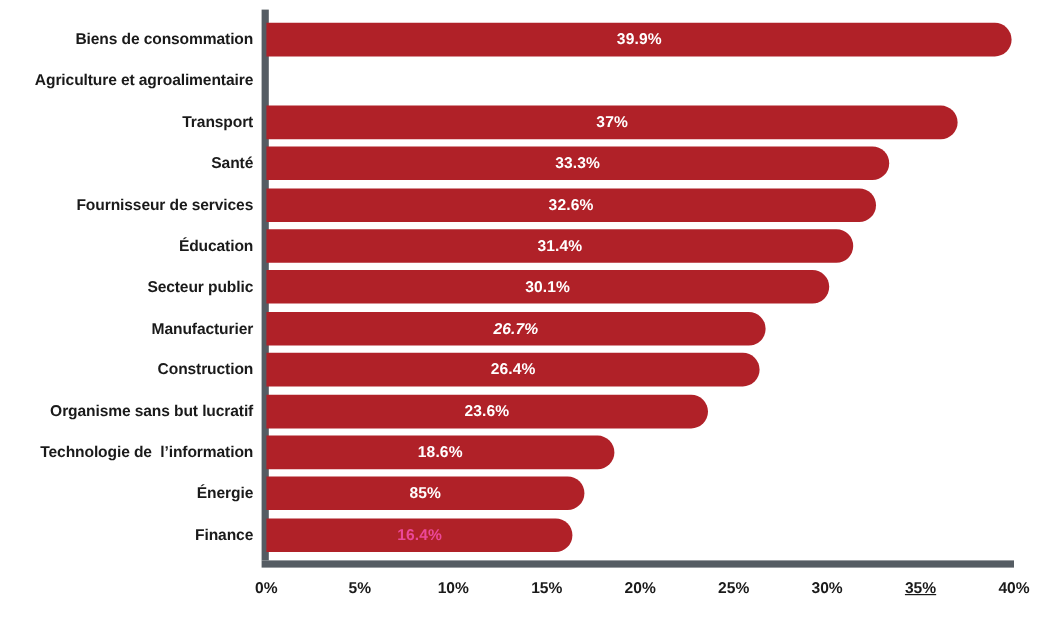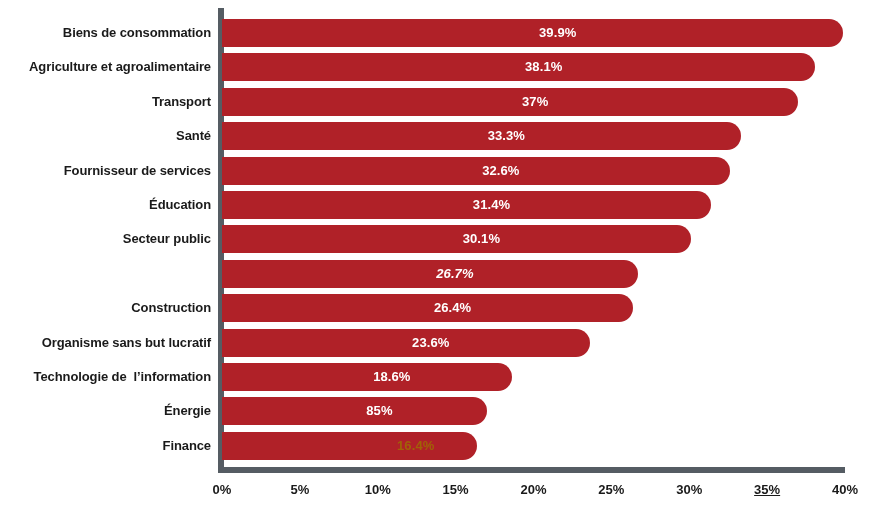--- a/index.html
+++ b/index.html
@@ -92,21 +92,20 @@
     position: absolute;
     top: 0;
     left: 0;
     height: 28px;
     line-height: 28px;
     text-align: center;
     font-size: 13px;
     font-weight: bold;
     color: #ffffff;
     letter-spacing: 0.1px;
-    margin-left: 25px;
   }
 
   
   .x-ticks {
     position: absolute;
     left: 0;
     top: 480px;
     width: 873px;
     height: 26px;
   }
@@ -135,24 +134,20 @@
   <div class="rows" id="rows">
       <div class="bar-row">
         <div class="row-label">Biens de consommation</div>
         <div class="bar-track">
           <div class="bar" style="width: 621.442px; background: rgb(176, 33, 40);"></div>
           <div class="bar-value" style="width: 621.442px; color: rgb(255, 255, 255);">39.9%</div>
         </div>
       </div>
       <div class="bar-row">
         <div class="row-label">Agriculture et agroalimentaire</div>
-        <div class="bar-track">
-          <div class="bar" style="width: 593.408px; background: rgb(176, 33, 40);"></div>
-          <div class="bar-value" style="width: 593.408px; color: rgb(255, 255, 255);">38.1%</div>
-        </div>
       </div>
       <div class="bar-row">
         <div class="row-label">Transport</div>
         <div class="bar-track">
           <div class="bar" style="width: 576.275px; background: rgb(176, 33, 40);"></div>
           <div class="bar-value" style="width: 576.275px; color: rgb(255, 255, 255);">37%</div>
         </div>
       </div>
       <div class="bar-row">
         <div class="row-label">Santé</div>
@@ -176,20 +171,21 @@
         </div>
       </div>
       <div class="bar-row">
         <div class="row-label">Secteur public</div>
         <div class="bar-track">
           <div class="bar" style="width: 468.808px; background: rgb(176, 33, 40);"></div>
           <div class="bar-value" style="width: 468.808px; color: rgb(255, 255, 255); text-align: center;">30.1%</div>
         </div>
       </div>
       <div class="bar-row">
+        <div class="row-label">Manufacturier</div>
         <div class="bar-track">
           <div class="bar" style="width: 415.852px; background: rgb(176, 33, 40);"></div>
           <div class="bar-value" style="width: 415.852px; color: rgb(255, 255, 255); font-style: italic;">26.7%</div>
         </div>
       </div>
       <div class="bar-row">
         <div class="row-label">Construction</div>
         <div class="bar-track">
           <div class="bar" style="width: 411.18px; background: rgb(176, 33, 40);"></div>
           <div class="bar-value" style="width: 411.18px; color: rgb(255, 255, 255);">26.4%</div>
@@ -213,21 +209,21 @@
         <div class="row-label">Énergie</div>
         <div class="bar-track">
           <div class="bar" style="width: 264.775px; background: rgb(176, 33, 40);"></div>
           <div class="bar-value" style="width: 264.775px; color: rgb(255, 255, 255);">85%</div>
         </div>
       </div>
       <div class="bar-row">
         <div class="row-label">Finance</div>
         <div class="bar-track">
           <div class="bar" style="width: 255.43px; background: rgb(176, 33, 40);"></div>
-          <div class="bar-value" style="width: 255.43px; color: #a16207; padding-left: 41px;">16.4%</div>
+          <div class="bar-value" style="width: 255.43px; color: #ec4899;">16.4%</div>
         </div>
       </div>
     </div>
 
   <div class="x-ticks" id="x-ticks">
       <div class="x-tick" style="left: 222px; color: rgb(26, 26, 26);">0%</div>
       <div class="x-tick" style="left: 299.875px; color: rgb(26, 26, 26);">5%</div>
       <div class="x-tick" style="left: 377.75px; color: rgb(26, 26, 26);">10%</div>
       <div class="x-tick" style="left: 455.625px; color: rgb(26, 26, 26);">15%</div>
       <div class="x-tick" style="left: 533.5px; color: rgb(26, 26, 26);">20%</div>

